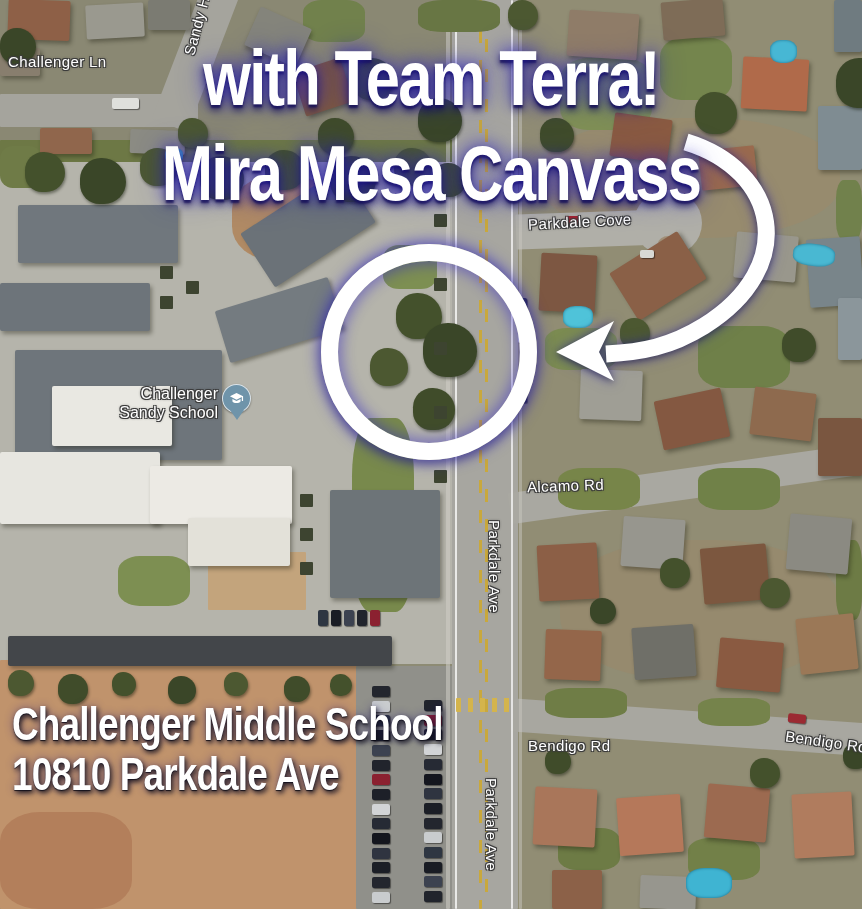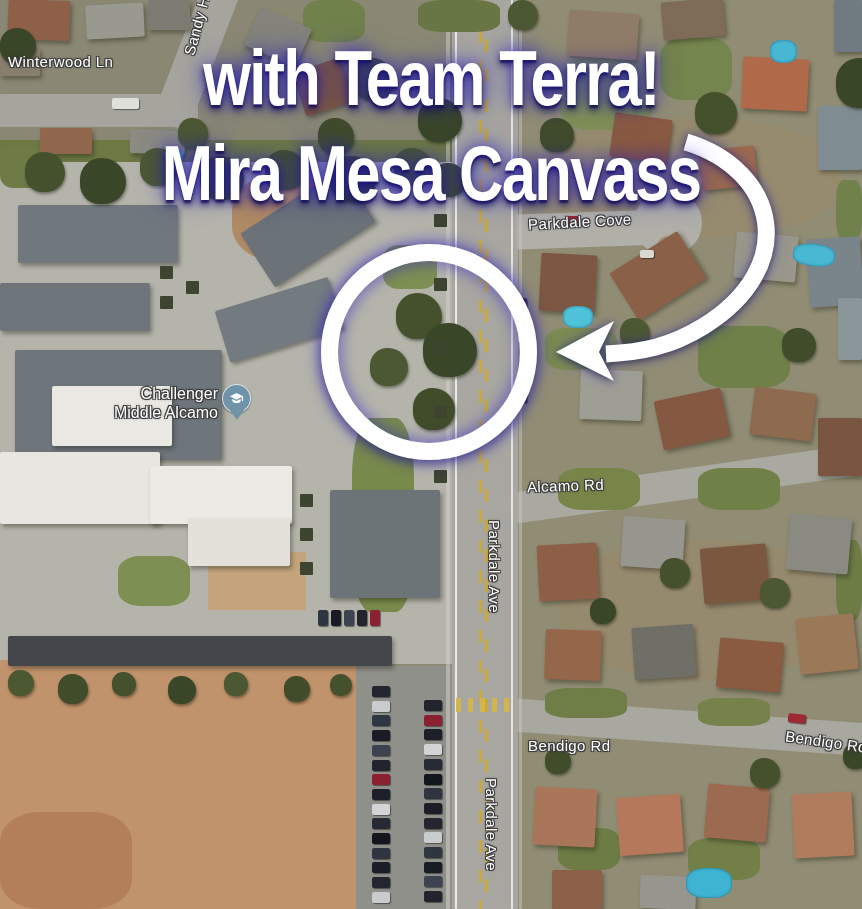--- a/index.html
+++ b/index.html
@@ -243,33 +243,33 @@
       <div class="deco map-dot" style="left: 434px; top: 214px; width: 13px; height: 13px; background: rgb(61, 68, 48);"></div>
       <div class="deco map-dot" style="left: 434px; top: 278px; width: 13px; height: 13px; background: rgb(61, 68, 48);"></div>
       <div class="deco map-dot" style="left: 434px; top: 342px; width: 13px; height: 13px; background: rgb(61, 68, 48);"></div>
       <div class="deco map-dot" style="left: 434px; top: 406px; width: 13px; height: 13px; background: rgb(61, 68, 48);"></div>
       <div class="deco map-dot" style="left: 434px; top: 470px; width: 13px; height: 13px; background: rgb(61, 68, 48);"></div>
       <div class="deco map-dot" style="left: 300px; top: 494px; width: 13px; height: 13px; background: rgb(61, 68, 48);"></div>
       <div class="deco map-dot" style="left: 300px; top: 528px; width: 13px; height: 13px; background: rgb(61, 68, 48);"></div>
       <div class="deco map-dot" style="left: 300px; top: 562px; width: 13px; height: 13px; background: rgb(61, 68, 48);"></div>
     </div>
 
-  <div class="slabel" style="left:8px;top:53px">Winterwood Ln</div>
+  <div class="slabel" style="left:8px;top:53px">Challenger Ln</div>
   <div class="slabel" style="left:197px;top:40px;transform-origin:0 100%;transform:rotate(-75deg)">Sandy Ho</div>
   <div class="slabel" style="left:528px;top:213px;transform:rotate(-3deg)">Parkdale Cove</div>
   <div class="slabel" style="left:527px;top:477px;transform:rotate(-2deg)">Alcamo Rd</div>
   <div class="slabel vert" style="left:503px;top:520px">Parkdale Ave</div>
   <div class="slabel vert" style="left:500px;top:778px">Parkdale Ave</div>
   <div class="slabel" style="left:528px;top:737px">Bendigo Rd</div>
   <div class="slabel" style="left:785px;top:733px;transform:rotate(8deg)">Bendigo Rd</div>
 
   <div class="schoolmark">
     <div class="smtext">
       <div>Challenger</div>
-      <div>Middle Alcamo</div>
+      <div>Sandy School</div>
     </div>
     <div class="pin" id="pin" style="background: rgb(111, 148, 170);">
       <svg width="15" height="15" viewBox="0 0 24 24">
         <path fill="#ffffff" d="M12 3 1.5 8.5 12 14l8.5-4.3V16h2V8.5L12 3zM5.5 12.6v3.6c0 1.7 2.9 3.1 6.5 3.1s6.5-1.4 6.5-3.1v-3.6L12 16 5.5 12.6z"></path>
       </svg>
       <div class="pintail" id="pintail" style="border-top-color: rgb(111, 148, 170);"></div>
     </div>
   </div>
 
   <div class="spot-circle"></div>
@@ -278,14 +278,16 @@
     <path d="M 686 142 C 778 170, 800 266, 704 326 C 670 347, 642 352, 606 354" fill="none" stroke="#ffffff" stroke-width="17" stroke-linecap="butt"></path>
     <polygon points="556,352 614,321 599,352 614,381" fill="#ffffff"></polygon>
   </svg>
 
   <div class="title">
     <span class="tline"><span class="tspan">with Team Terra!</span></span>
     <span class="tline"><span class="tspan">Mira Mesa Canvass</span></span>
   </div>
 
   <div class="address">
+    <span class="aline"><span class="aspan">Challenger Middle School</span></span>
+    <span class="aline"><span class="aspan">10810 Parkdale Ave</span></span>
   </div>
 </div>
 
 </body></html>

